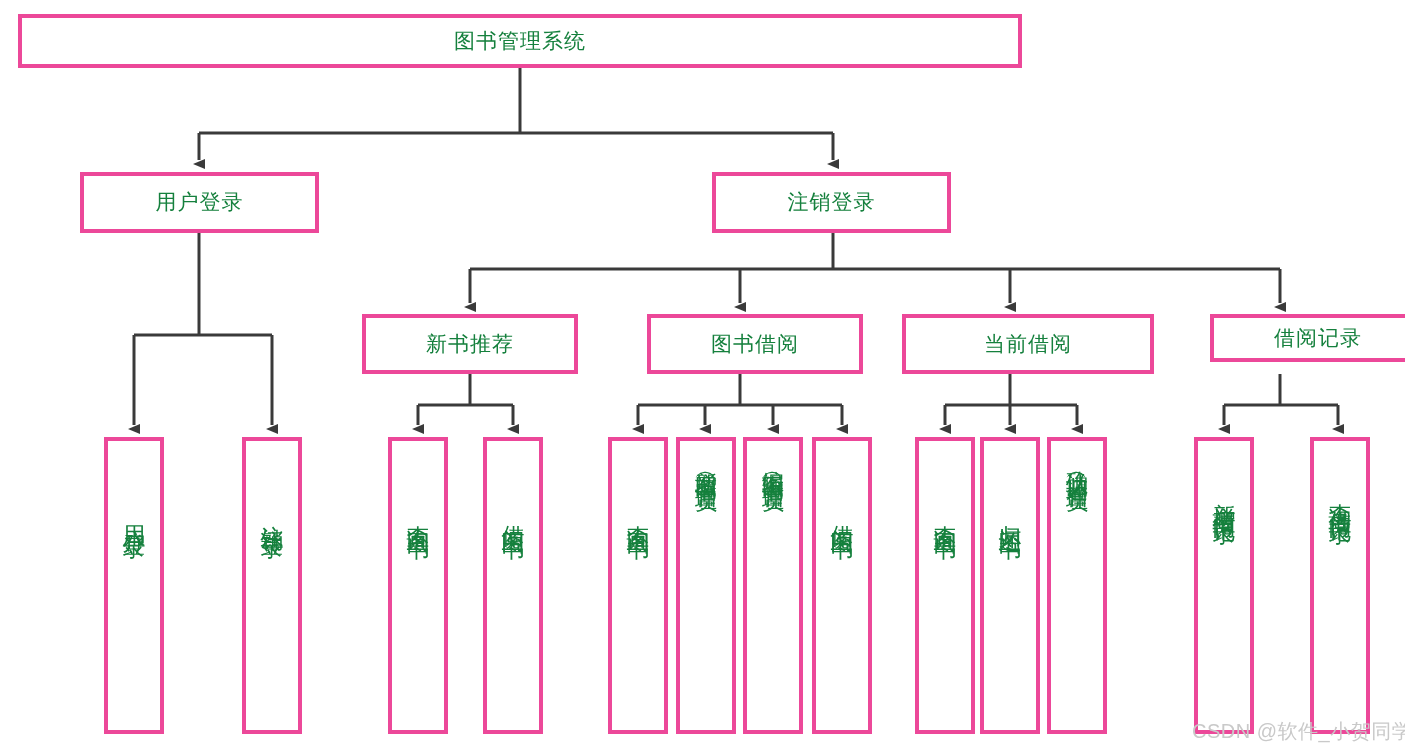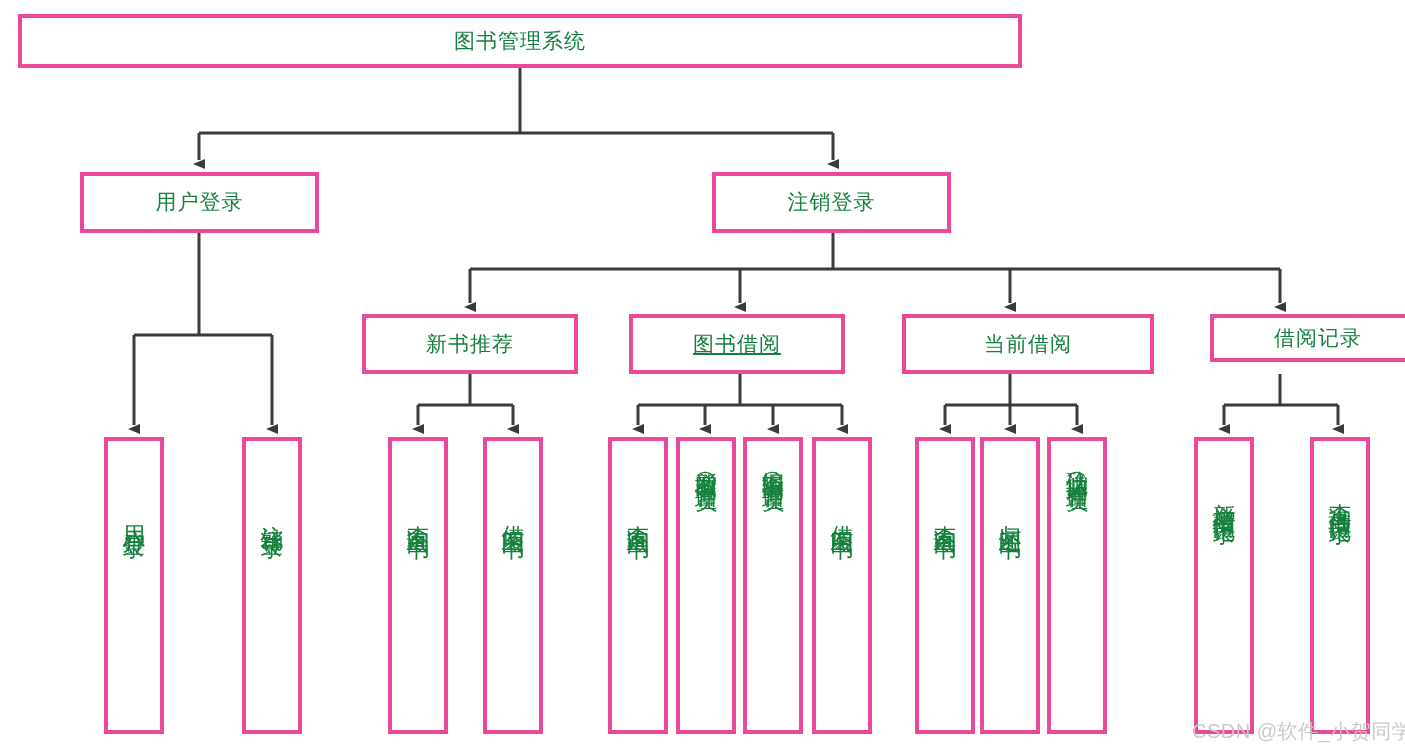--- a/index.html
+++ b/index.html
@@ -130,21 +130,21 @@
   <div class="node horiz" style="left:80px;top:172px;width:239px;height:61px;">
     <span class="lbl">用户登录</span>
   </div>
   <div class="node horiz" style="left:712px;top:172px;width:239px;height:61px;">
     <span class="lbl">注销登录</span>
   </div>
 
   <div class="node horiz" style="left:362px;top:314px;width:216px;height:60px;justify-content:center;">
     <span class="lbl">新书推荐</span>
   </div>
-  <div class="node horiz" style="left:629px;top:314px;width:216px;height:60px;text-decoration:underline;">
+  <div class="node horiz" style="left:647px;top:314px;width:216px;height:60px;">
     <span class="lbl">图书借阅</span>
   </div>
   <div class="node horiz" style="left:902px;top:314px;width:252px;height:60px;">
     <span class="lbl">当前借阅</span>
   </div>
   <div class="node horiz" style="left:1210px;top:314px;width:216px;height:48px;">
     <span class="lbl">借阅记录</span>
   </div>
 
   <div class="node vert mid" style="left:104px;top:437px;width:60px;height:297px;">

